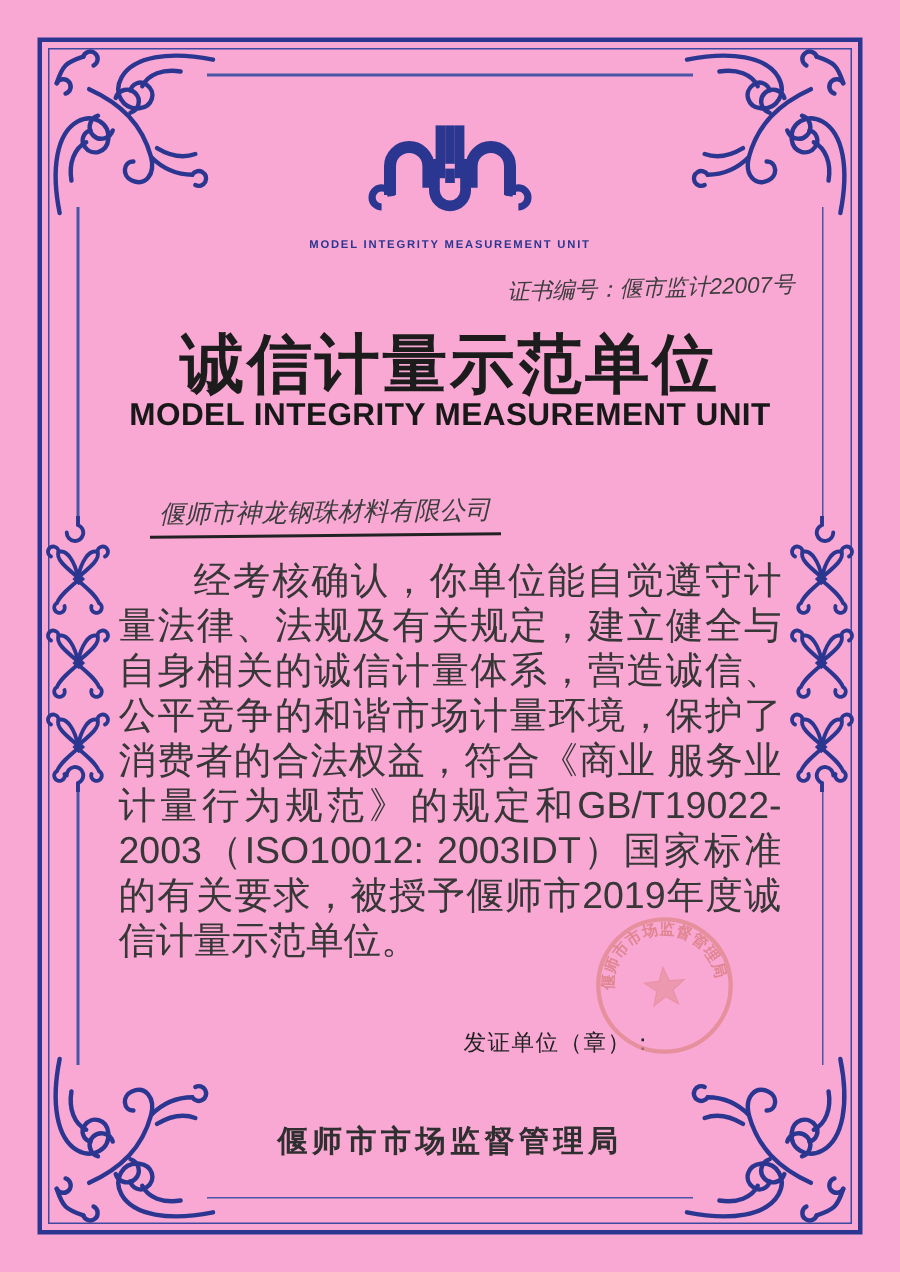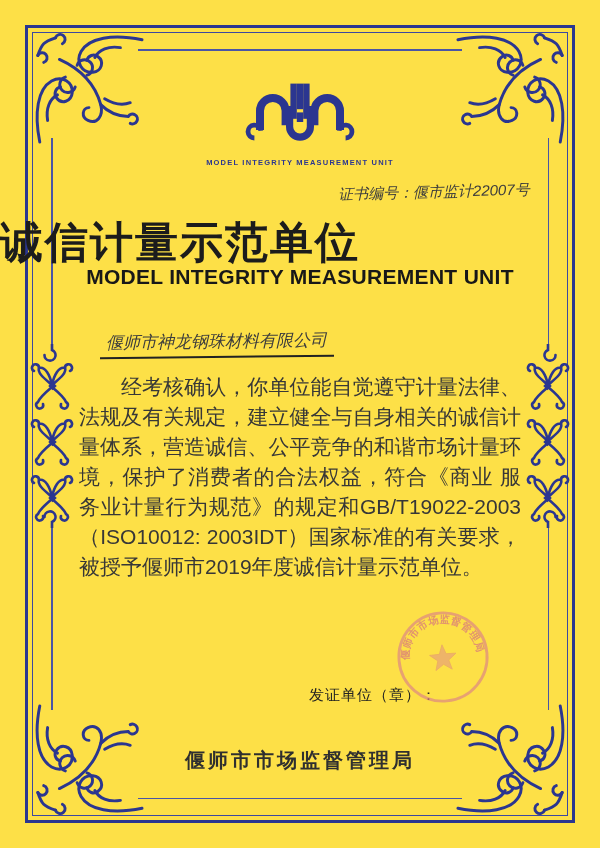--- a/index.html
+++ b/index.html
@@ -1,16 +1,16 @@
 <!DOCTYPE html>
 <html><head>
 <meta charset="utf-8">
 <style>
   html,body{margin:0;padding:0;background:#e9e9e9;}
-  .page{position:relative;width:600px;height:848px;background:#fde047;overflow:hidden;
+  .page{position:relative;width:600px;height:848px;background:#f9a8d4;overflow:hidden;
         font-family:"Liberation Sans",sans-serif;}
   
   .border-outer{position:absolute;top:25px;left:25px;right:25px;bottom:25px;
     border:3px solid #2b3690;}
   .border-inner{position:absolute;top:32px;left:32px;right:32px;bottom:32px;
     border:1.5px solid #3d49a0;}
   .rail{position:absolute;background:#4a55a6;}
   .rail-top{top:49px;left:138px;right:138px;height:1.5px;}
   .rail-bottom{bottom:49px;left:138px;right:138px;height:1.5px;}
   .rail-left-a{left:51px;top:138px;width:1.5px;height:208px;}
@@ -25,30 +25,30 @@
   .cluster{position:absolute;width:44px;height:184px;top:344px;}
   .cluster.left{left:30px;}
   .cluster.right{right:30px;transform:scaleX(-1);}
   
   .logo-mark{position:absolute;left:233px;top:74px;width:134px;height:80px;}
   .logo-caption{position:absolute;top:158px;left:0;right:0;text-align:center;
     color:#2b3690;font-size:7.5px;font-weight:bold;letter-spacing:1.2px;}
   .hand{font-style:italic;color:#3d3d3d;}
   .cert-line{position:absolute;top:183px;left:338px;font-size:15px;
     transform:rotate(-1.5deg);white-space:nowrap;}
-  .title-zh{position:absolute;top:214px;left:0;right:0;
+  .title-zh{position:absolute;top:214px;left:0;right:0;text-align:center;
     font-family:"Liberation Serif",serif;font-weight:bold;color:#1c1c1c;
     font-size:43px;letter-spacing:2px;}
   .title-en{position:absolute;top:265px;left:0;right:0;text-align:center;
     font-weight:700;color:#181818;font-size:21px;letter-spacing:0.3px;}
   .company{position:absolute;top:330px;left:106px;font-size:17px;white-space:nowrap;
     transform:rotate(-0.8deg);}
   .company-underline{position:absolute;top:356px;left:100px;width:234px;height:2px;
     background:#222;transform:rotate(-0.6deg);}
-  .body-par{position:absolute;top:372px;left:79px;width:442px;font-size:21px;
+  .body-par{position:absolute;top:372px;left:79px;width:442px;font-size:25px;
     line-height:30px;color:#373737;text-align:justify;text-indent:2em;}
   .issuer-label{position:absolute;top:650px;left:309px;font-size:15px;color:#222;
     letter-spacing:1px;white-space:nowrap;margin-top:36px;}
   .seal{position:absolute;left:394px;top:608px;width:98px;height:98px;
     transform:rotate(-5deg);opacity:0.85;}
   .footer-org{position:absolute;top:747px;left:0;right:0;text-align:center;
     font-size:20px;font-weight:600;letter-spacing:3px;color:#2f2f2f;}
 </style>
 </head>
 <body>

